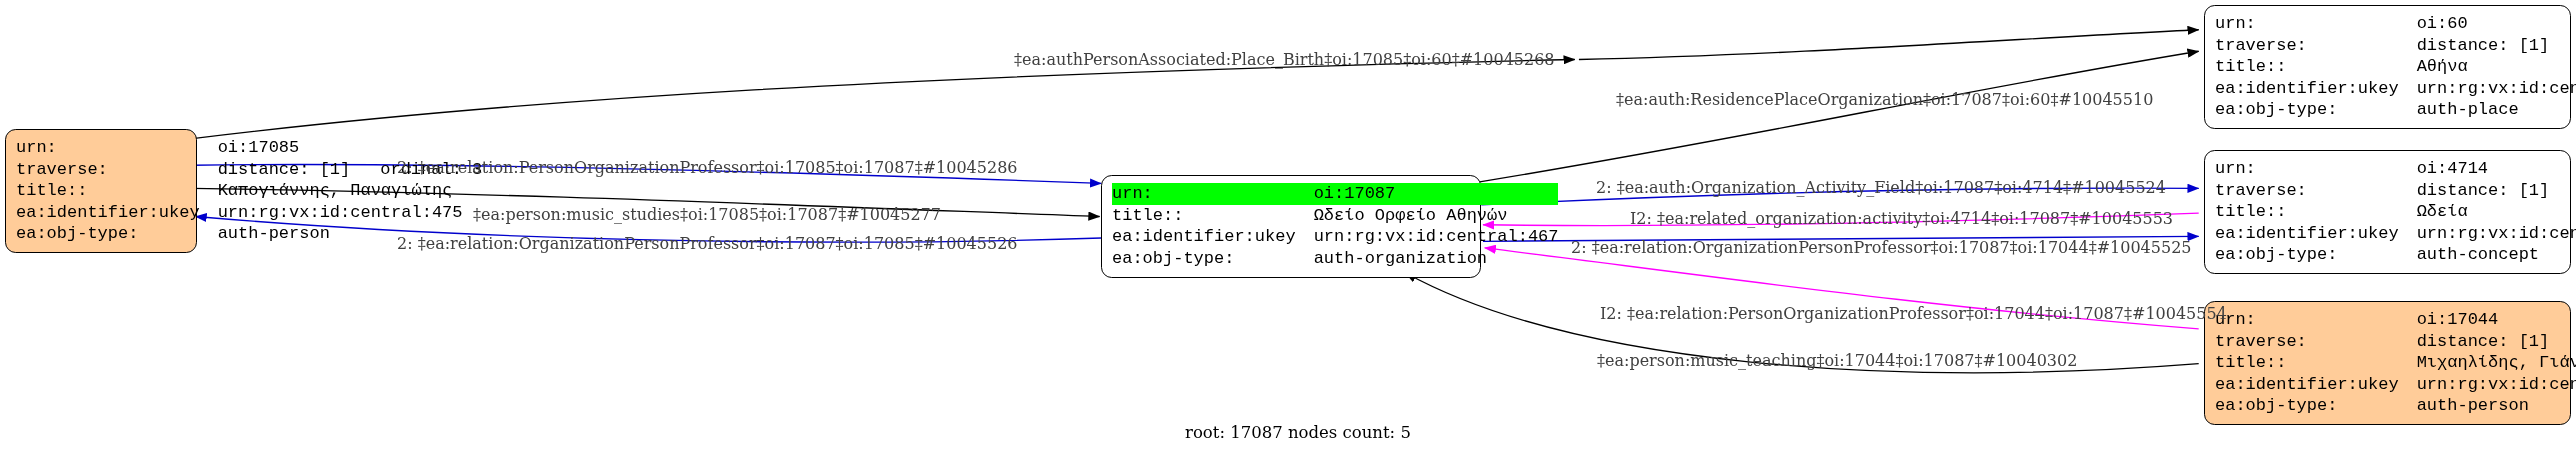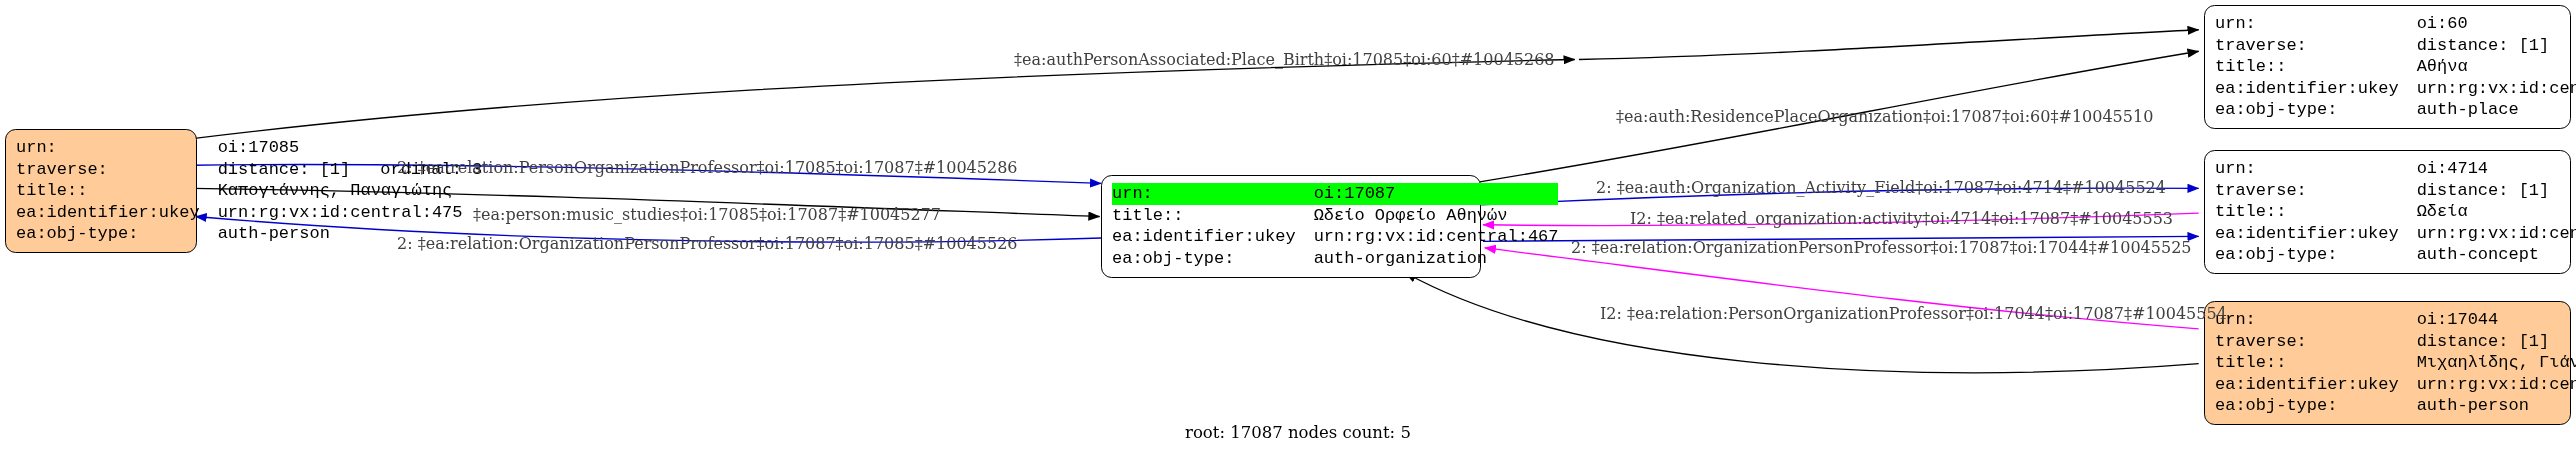--- a/index.html
+++ b/index.html
@@ -245,33 +245,34 @@
       <tr>
         <td class="key">ea:obj-type:</td>
         <td class="val">auth-person</td>
       </tr>
     </tbody>
       </table>
   </div>
 
   <div class="edge-label" style="left:1014px; top:51px;">‡ea:authPersonAssociated:Place_Birth‡oi:17085‡oi:60‡#10045268</div>
 
-  <div class="edge-label" style="left:1616px; top:108px;">‡ea:auth:ResidencePlaceOrganization‡oi:17087‡oi:60‡#10045510</div>
+  <div class="edge-label" style="left:1616px; top:91px;">‡ea:auth:ResidencePlaceOrganization‡oi:17087‡oi:60‡#10045510</div>
 
   <div class="edge-label" style="left:397px; top:159px;">2: ‡ea:relation:PersonOrganizationProfessor‡oi:17085‡oi:17087‡#10045286</div>
 
   <div class="edge-label" style="left:473px; top:206px;">‡ea:person:music_studies‡oi:17085‡oi:17087‡#10045277</div>
 
   <div class="edge-label" style="left:397px; top:235px;">2: ‡ea:relation:OrganizationPersonProfessor‡oi:17087‡oi:17085‡#10045526</div>
 
   <div class="edge-label" style="left:1596px; top:179px;">2: ‡ea:auth:Organization_Activity_Field‡oi:17087‡oi:4714‡#10045524</div>
 
   <div class="edge-label" style="left:1630px; top:210px;">I2: ‡ea:related_organization:activity‡oi:4714‡oi:17087‡#10045553</div>
 
   <div class="edge-label" style="left:1571px; top:239px;">2: ‡ea:relation:OrganizationPersonProfessor‡oi:17087‡oi:17044‡#10045525</div>
 
   <div class="edge-label" style="left:1600px; top:305px;">I2: ‡ea:relation:PersonOrganizationProfessor‡oi:17044‡oi:17087‡#10045554</div>
 
+  <div class="edge-label" style="left:1597px; top:352px;">‡ea:person:music_teaching‡oi:17044‡oi:17087‡#10040302</div>
 
   <div class="footer" style="left:1185px; top:423px;">root: 17087 nodes count: 5</div>
 
 </div>
 
 
 </body></html>

